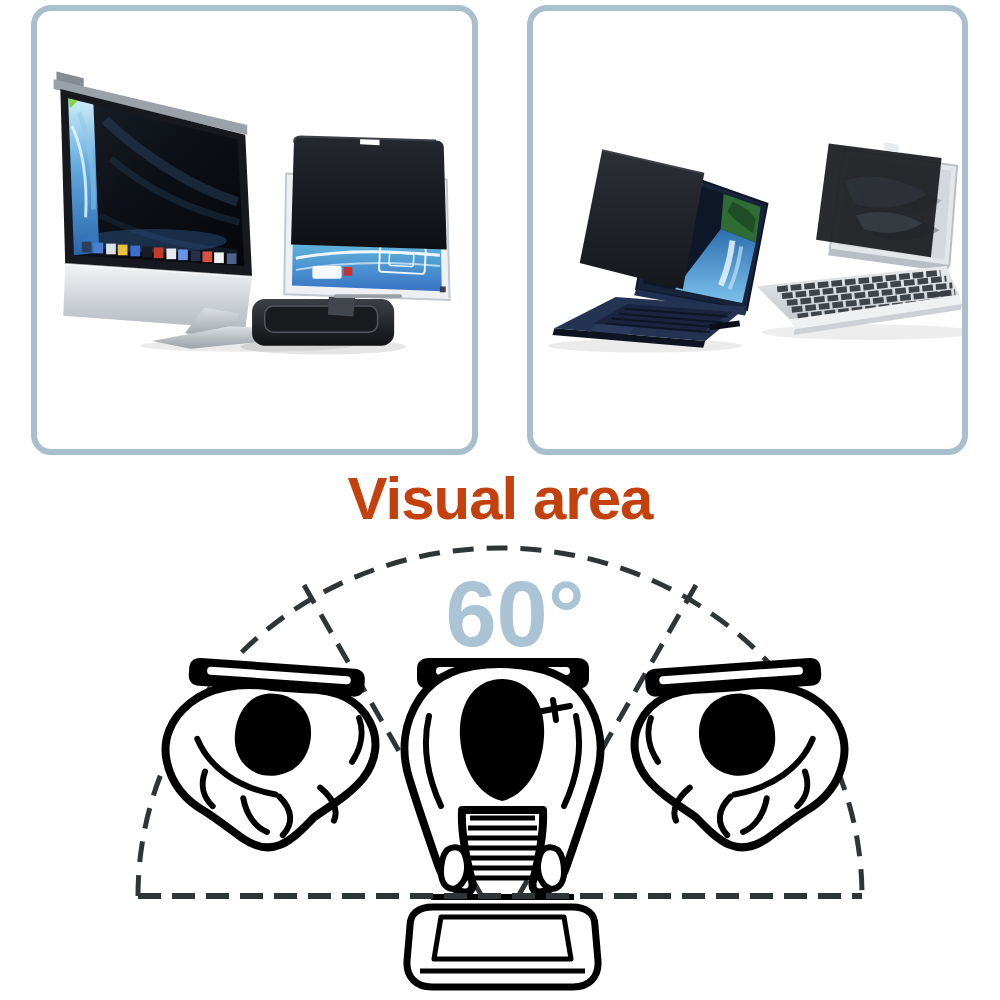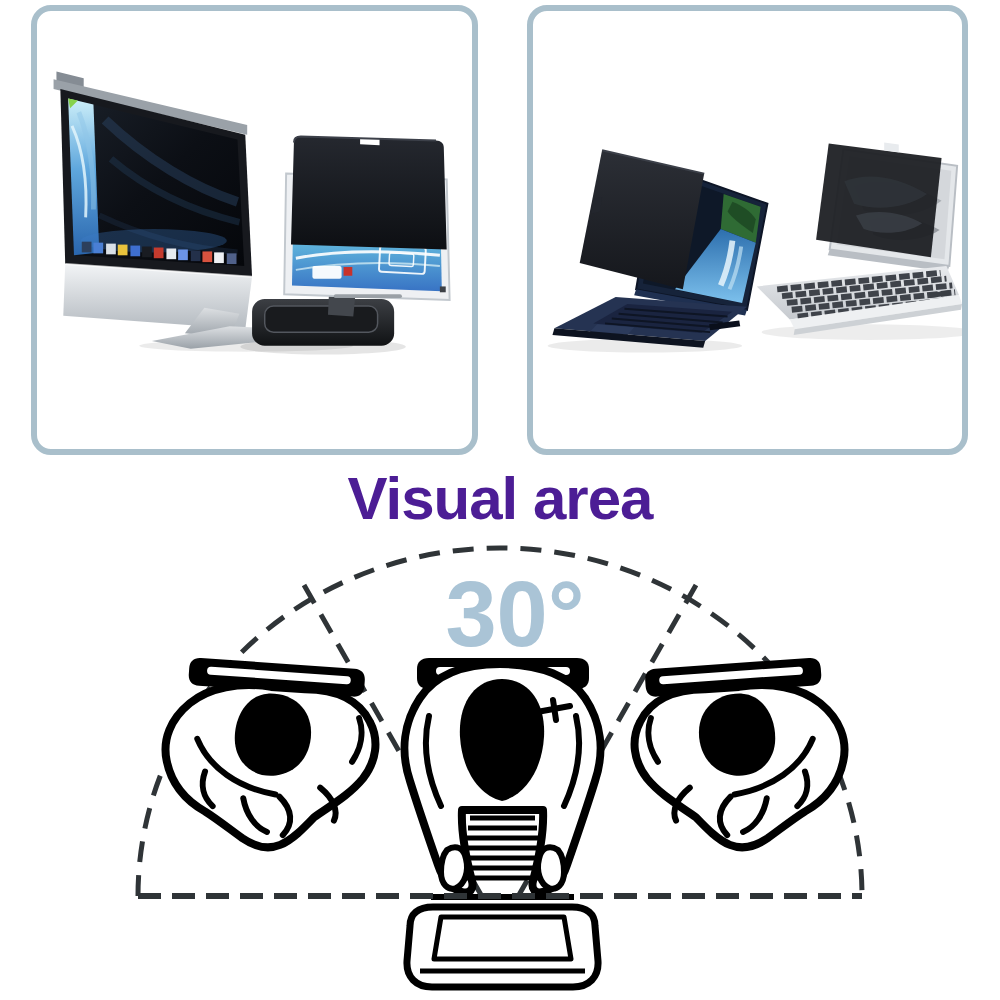--- a/index.html
+++ b/index.html
@@ -9,21 +9,21 @@
   }
   .panel{
     position:absolute;top:5px;height:450px;background:#ffffff;
     border:6px solid #a9bfcb;border-radius:20px;box-sizing:border-box;
   }
   .panel svg{position:absolute;left:0;top:0;width:100%;height:100%;}
   #panel-left{left:31px;width:447px;}
   #panel-right{left:527px;width:441px;}
   #diagram-title{
     position:absolute;left:0;right:0;top:464px;text-align:center;
-    font-size:60px;font-weight:bold;letter-spacing:-1px;color:#4c1d95;
+    font-size:60px;font-weight:bold;letter-spacing:-1px;color:#c2410c;
   }
   #angle-label{
     position:absolute;left:30px;right:0;top:562px;text-align:center;
     font-size:92px;font-weight:bold;color:#aac4d6;
   }
   #diagram-svg{position:absolute;left:60px;top:540px;width:880px;height:460px;}
   .dash{fill:none;stroke:#2f3437;stroke-width:5;stroke-dasharray:21 13;}
   .dashH{fill:none;stroke:#2f3437;stroke-width:6;stroke-dasharray:23 11;}
   .body{fill:#ffffff;stroke:#000000;stroke-width:8;stroke-linejoin:round;}
   .armline{fill:none;stroke:#000000;stroke-width:6;stroke-linecap:round;}
@@ -197,21 +197,21 @@
         <g>
           <path d="M71 143 L176 167 L154 286 L48 259 Z" fill="url(#gFilterB)"></path>
           <path d="M71 143 L176 167" stroke="#3c4049" stroke-width="2" fill="none"></path>
           <path d="M62 193 L71 191 L69 206 L60 208 Z" fill="#23262d"></path>
         </g>
       </g>
     </svg>
   </div>
 
   <div id="diagram-title">Visual area</div>
-  <div id="angle-label">30°</div>
+  <div id="angle-label">60°</div>
 
   <svg id="diagram-svg" viewBox="60 540 880 460">
 
     <path class="dash" d="M138 896 A 362 348 0 0 1 862 896"></path>
     <path class="dash" d="M304 585 L 500 928"></path>
     <path class="dash" d="M696 585 L 500 928"></path>
 
     <g id="side-person" transform="rotate(4 270 760)">
       <path d="M194 663 L348 663 C355 663 359 667 359 674 L359 680 C359 687 355 691 348 691 L194 691 C187 691 183 687 183 680 L183 674 C183 667 187 663 194 663 Z" fill="#000"></path>
       <rect x="201" y="671" width="144" height="8" rx="4" fill="#fff"></rect>

